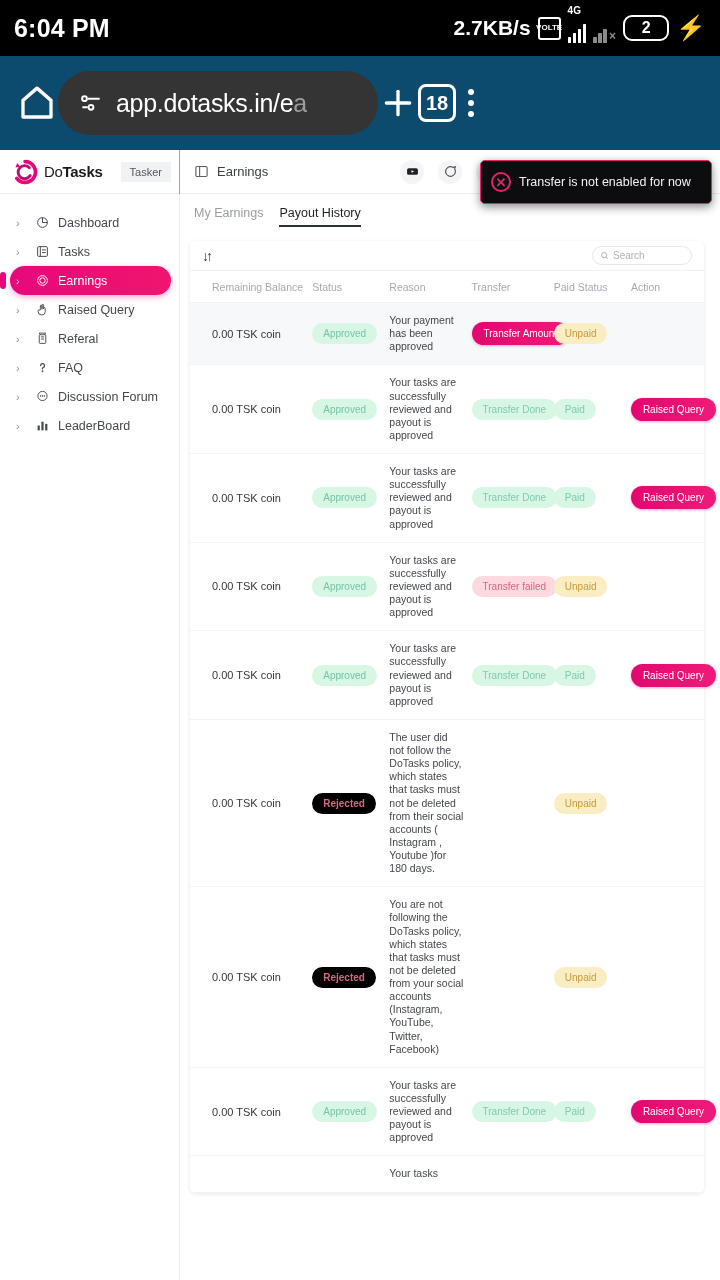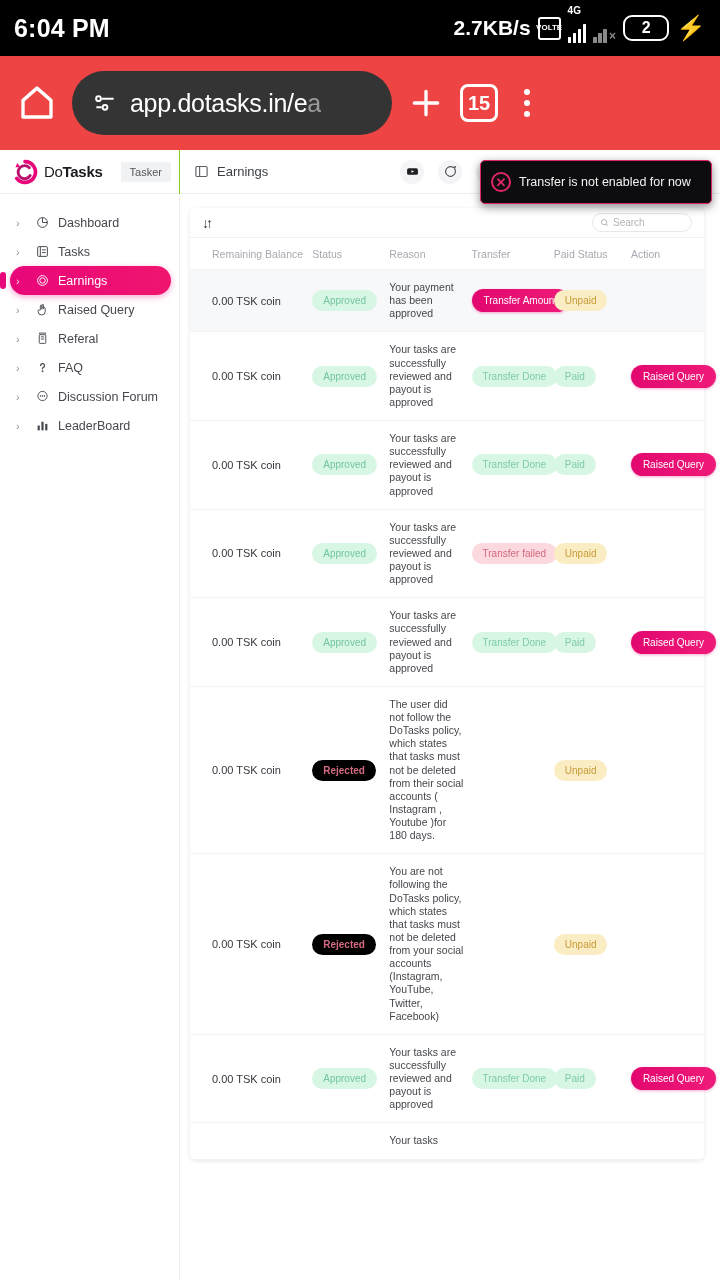--- a/index.html
+++ b/index.html
@@ -35,22 +35,22 @@
   .sigx { color: #8a8a8a; font-size: 12px; font-weight:700; margin-left:1px;}
   .batt {
     border: 2.5px solid #fff; border-radius: 9px; width: 46px; height: 26px;
     display: flex; align-items: center; justify-content: center;
     font-size: 16px; font-weight: 700;
   }
   .bolt { font-size: 24px; line-height: 1; }
 
   
   .browserbar {
-    height: 94px; background: #ef4444; display: flex; align-items: center;
-    padding: 0 16px; gap: 14px;
+    height: 94px; background: #0c4a6e; display: flex; align-items: center;
+    padding: 0 16px; 
   }
   .omnibox {
     flex: 0 0 auto; width: 320px; height: 64px; background: #343434;
     border-radius: 34px; display: flex; align-items: center; gap: 12px;
     padding: 0 20px; overflow: hidden;
   }
   .omni-url {
     color: #fff; font-size: 25px; white-space: nowrap; overflow: hidden;
     letter-spacing: -.3px;
   }
@@ -241,21 +241,21 @@
     </svg>
     <div class="omni-url"><span>app.dotasks.in/e</span><span class="fade">a</span></div>
   </div>
   <div class="icon-btn">
     <svg width="40" height="40" viewBox="0 0 24 24" stroke="#fff" stroke-width="2" stroke-linecap="round">
       <line x1="12" y1="5" x2="12" y2="19"></line>
         <line x1="5" y1="12" x2="19" y2="12"></line>
     </svg>
   </div>
   <div class="tabcount">
-    <span>15</span>
+    <span>18</span>
   </div>
   <div class="kebab">
       <span></span>
       <span></span>
       <span></span>
     </div>
 </div>
 
 <div class="page">
 
@@ -403,20 +403,24 @@
               <rect x="3" y="12" width="4" height="9"></rect>
               <rect x="10" y="5" width="4" height="16"></rect>
               <rect x="17" y="9" width="4" height="12"></rect>
             </svg>
           </span>
         <span>LeaderBoard</span>
       </div>
     </div>
 
     <div class="main">
+      <div class="tabs">
+        <div class="tab">My Earnings</div>
+        <div class="tab sel">Payout History</div>
+      </div>
 
       <div class="card">
         <div class="toolbar">
           <span class="sorticon">↓↑</span>
           <span class="searchbox">
             <svg width="9" height="9" viewBox="0 0 24 24" fill="none" stroke="#b0b3b8" stroke-width="2.6">
                 <circle cx="11" cy="11" r="7"></circle>
                 <line x1="16" y1="16" x2="21" y2="21"></line>
               </svg>
             <span>Search</span>

